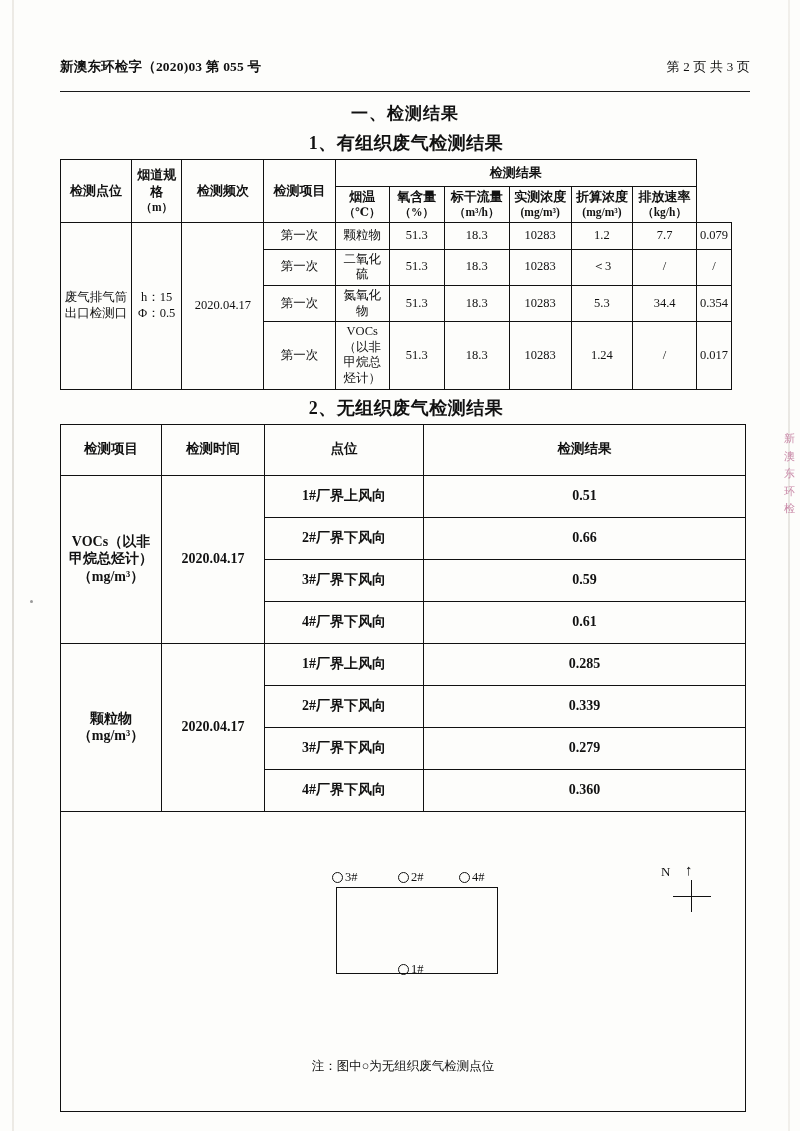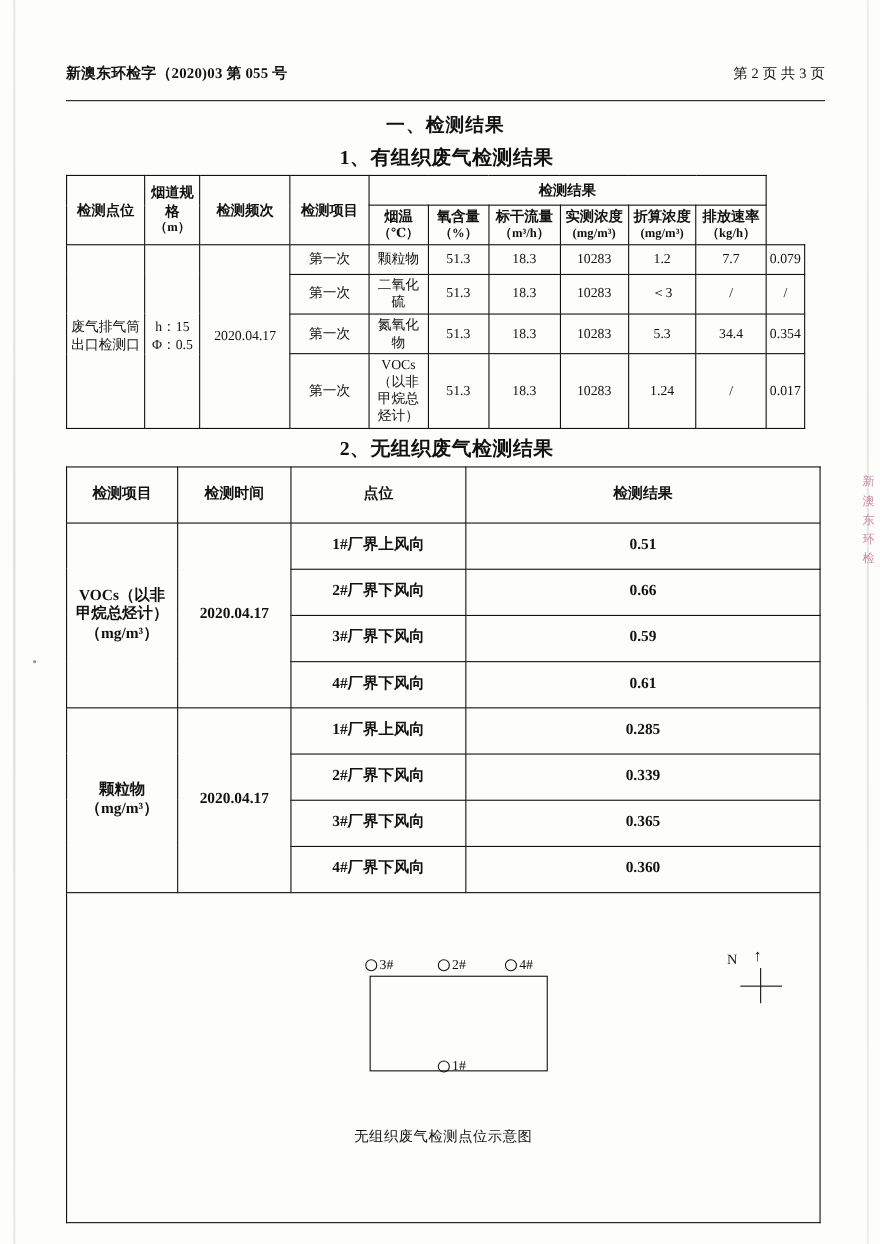--- a/index.html
+++ b/index.html
@@ -332,21 +332,21 @@
         <td rowspan="4">2020.04.17</td>
         <td>1#厂界上风向</td>
         <td>0.285</td>
       </tr>
       <tr>
         <td>2#厂界下风向</td>
         <td>0.339</td>
       </tr>
       <tr>
         <td>3#厂界下风向</td>
-        <td>0.365</td>
+        <td>0.279</td>
       </tr>
       <tr>
         <td>4#厂界下风向</td>
         <td>0.360</td>
       </tr>
     </tbody>
       </table>
 
     <div class="diagram-box">
       <div class="rect"></div>
@@ -364,17 +364,17 @@
         <span class="circ"></span><span>1#</span>
       </div>
 
       <div class="compass">
         <span class="n">N</span>
         <span class="arrow">↑</span>
         <span class="cross-v"></span>
         <span class="cross-h"></span>
       </div>
 
-      <div class="cap cap1">无组织废气检测点位示意图</div>
+      <div class="cap cap2">注：图中○为无组织废气检测点位</div>
     </div>
 
   </div>
 </div>
 
 </body></html>

